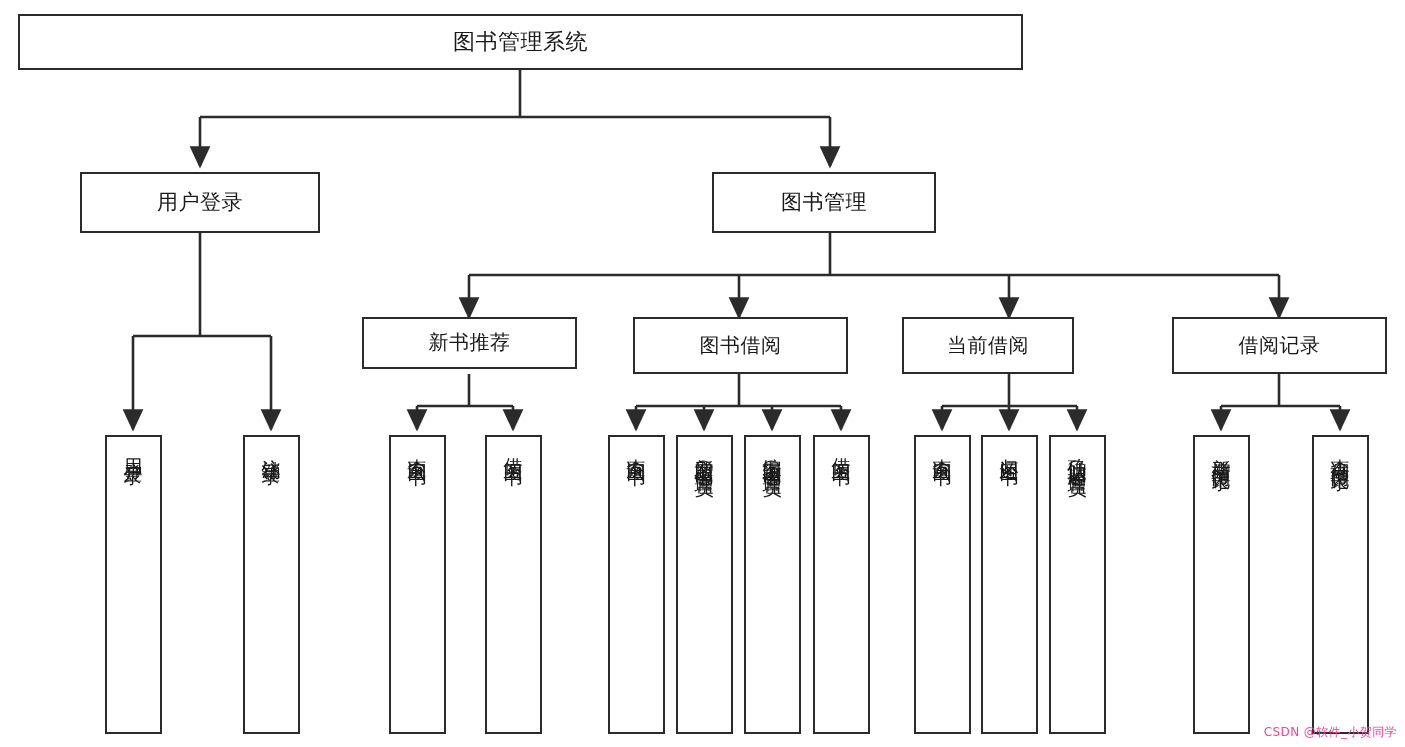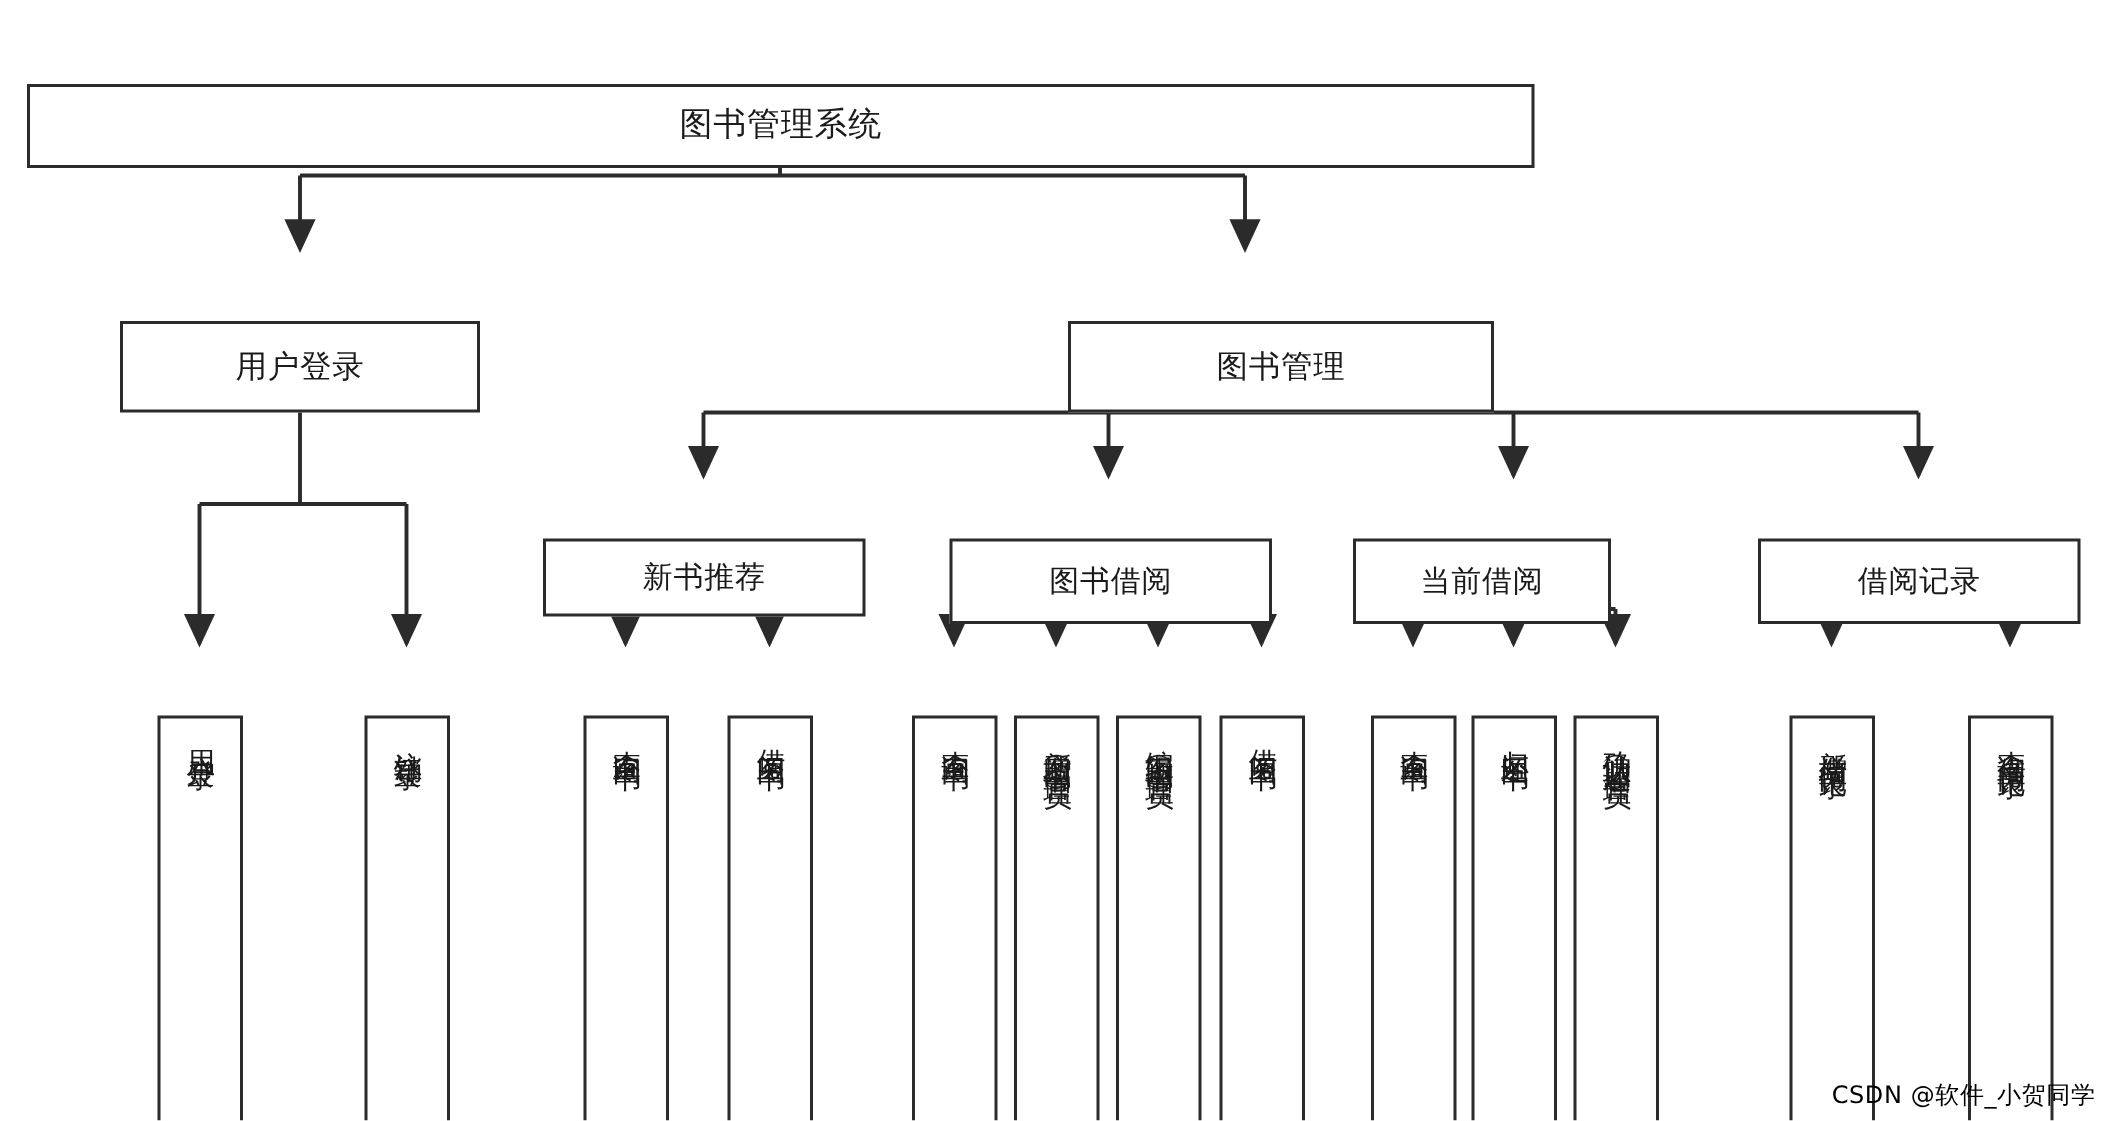--- a/index.html
+++ b/index.html
@@ -28,21 +28,20 @@
   }
   .node {
     position: absolute;
     box-sizing: border-box;
     background: #ffffff;
     border: 2px solid #2b2b2b;
     display: flex;
     align-items: center;
     justify-content: center;
     z-index: 3;
-    margin-top: 42px;
   }
   .node-label {
     font-size: 21px;
     line-height: 1.08;
     color: #1a1a1a;
     white-space: pre;
     letter-spacing: 0.5px;
   }
   .node.vertical .node-label {
     writing-mode: vertical-rl;
@@ -56,22 +55,22 @@
     padding-top: 6px;
   }
   .node.root .node-label { font-size: 22px; }
   .node.level2 .node-label { font-size: 21px; }
   .node.level3 .node-label { font-size: 20px; }
   .node.leaf .node-label { font-size: 19px; }
   #watermark {
     position: absolute;
     right: 8px;
     bottom: 6px;
-    font-size: 16px;
-    color: #000000;
+    font-size: 12px;
+    color: #ec4899;
     z-index: 5;
     white-space: pre;
     letter-spacing: 0.4px;
   }
 </style>
 </head>
 <body>
 
 <div id="diagram-root">
 
@@ -126,21 +125,21 @@
   </svg>
 
   <div class="node root" style="left:18px; top:14px; width:1005px; height:56px;">
     <span class="node-label">图书管理系统</span>
   </div>
 
   <div class="node level2" style="left:80px; top:172px; width:240px; height:61px;">
     <span class="node-label">用户登录</span>
   </div>
 
-  <div class="node level2" style="left:712px; top:172px; width:284px; height:61px;">
+  <div class="node level2" style="left:712px; top:172px; width:224px; height:61px;">
     <span class="node-label">图书管理</span>
   </div>
 
   <div class="node level3" style="left:362px; top:317px; width:215px; height:52px;">
     <span class="node-label">新书推荐</span>
   </div>
 
   <div class="node level3" style="left:633px; top:317px; width:215px; height:57px;">
     <span class="node-label">图书借阅</span>
   </div>

